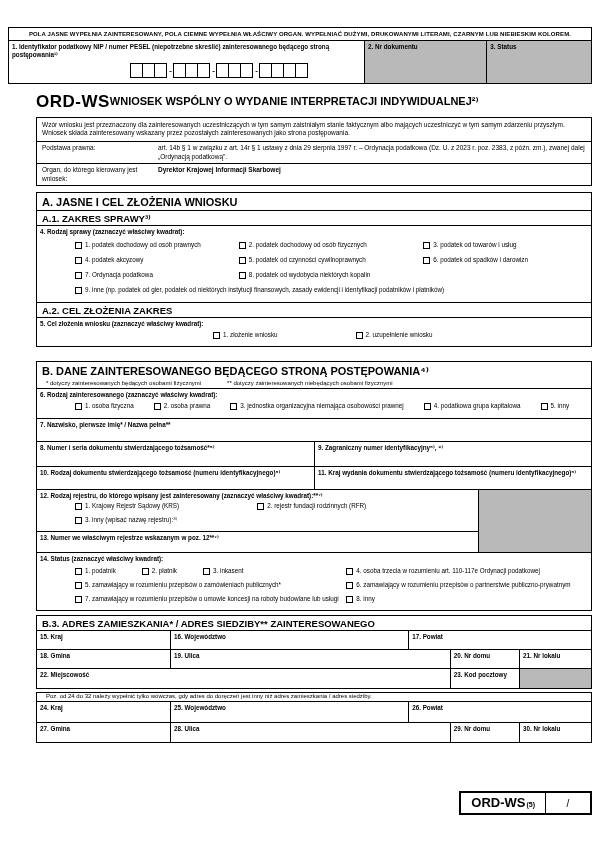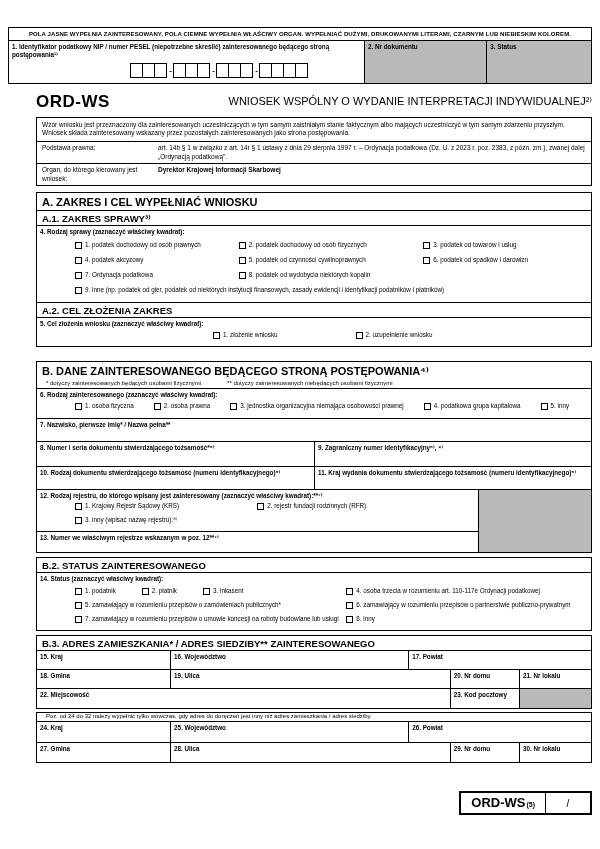--- a/index.html
+++ b/index.html
@@ -14,21 +14,21 @@
   .idrow>div+div{border-left:1px solid #000}
   .idc{box-sizing:border-box}
   .w-f1{width:61%}.w-f2{width:21%}.w-f3{width:18%}
   .flabel{font-size:6.3px;font-weight:bold;padding:2px 3px 1px;line-height:1.25}
   .comb{display:flex;align-items:center;margin:3px 6px 5px 122px}
   .combcell{width:11px;height:13px;border:1px solid #000;margin-left:-1px;background:#fff}
   .dash{width:7px;text-align:center;font-size:8px;font-weight:bold;line-height:13px}
   .body{margin-left:28px;margin-top:8px}
   .titlerow{display:flex;align-items:center;margin:2px 0 6px}
   .formcode{font-size:17px;font-weight:bold;letter-spacing:.5px}
-  .formtitle{flex:1;text-align:right;font-size:11px;font-weight:normal}
+  .formtitle{flex:1;text-align:left;font-size:11px;font-weight:bold}
   .introbox{font-size:6.5px}
   .intro-desc{padding:3px 5px;line-height:1.35}
   .intro-row{display:flex;border-top:1px solid #000}
   .intro-lbl{width:106px;flex:none;padding:2px 5px;line-height:1.3}
   .intro-val{flex:1;padding:2px 5px;line-height:1.3}
   .bold{font-weight:bold}
   .sech{font-size:11px;font-weight:bold;padding:3px 5px 2px}
   .subh{font-size:9.5px;font-weight:bold;padding:2px 5px 1px}
   .secnote{font-size:6px;padding:0 5px 2px 9px}
   .secnote span{margin-right:26px}
@@ -109,21 +109,21 @@
       <div class="intro-row">
         <div class="intro-lbl">Podstawa prawna:</div>
         <div class="intro-val">art. 14b § 1 w związku z art. 14r § 1 ustawy z dnia 29 sierpnia 1997 r. – Ordynacja podatkowa (Dz. U. z 2023 r. poz. 2383, z późn. zm.), zwanej dalej „Ordynacją podatkową”.</div>
       </div>
       <div class="intro-row">
         <div class="intro-lbl">Organ, do którego kierowany jest wniosek:</div>
         <div class="intro-val bold">Dyrektor Krajowej Informacji Skarbowej</div>
       </div>
     </div>
 
-    <div class="box sech gA">A. ZAKRES I CEL WYPEŁNIAĆ WNIOSKU</div>
+    <div class="box sech gA">A. JASNE I CEL ZŁOŻENIA WNIOSKU</div>
     <div class="box subh">A.1. ZAKRES SPRAWY³⁾</div>
 
     <div class="box">
       <div class="flabel">4. Rodzaj sprawy (zaznaczyć właściwy kwadrat):</div>
       <div class="f4grid">
         <span class="opt">
             <span class="cb"></span>
             <span>1. podatek dochodowy od osób prawnych</span>
           </span>
         <span class="opt">
@@ -254,21 +254,20 @@
               </span>
           </div>
         </div>
         <div class="f13">
           <div class="flabel">13. Numer we właściwym rejestrze wskazanym w poz. 12**⁷⁾</div>
         </div>
       </div>
       <div class="gray dark" style="background: rgb(185, 185, 185);"></div>
     </div>
 
-    <div class="box subh g4">B.2. STATUS ZAINTERESOWANEGO</div>
 
     <div class="box">
       <div class="flabel">14. Status (zaznaczyć właściwy kwadrat):</div>
       <div class="f14grid">
         <div class="f14r1">
           <span class="opt">
               <span class="cb"></span>
               <span>1. podatnik</span>
             </span>
           <span class="opt">

